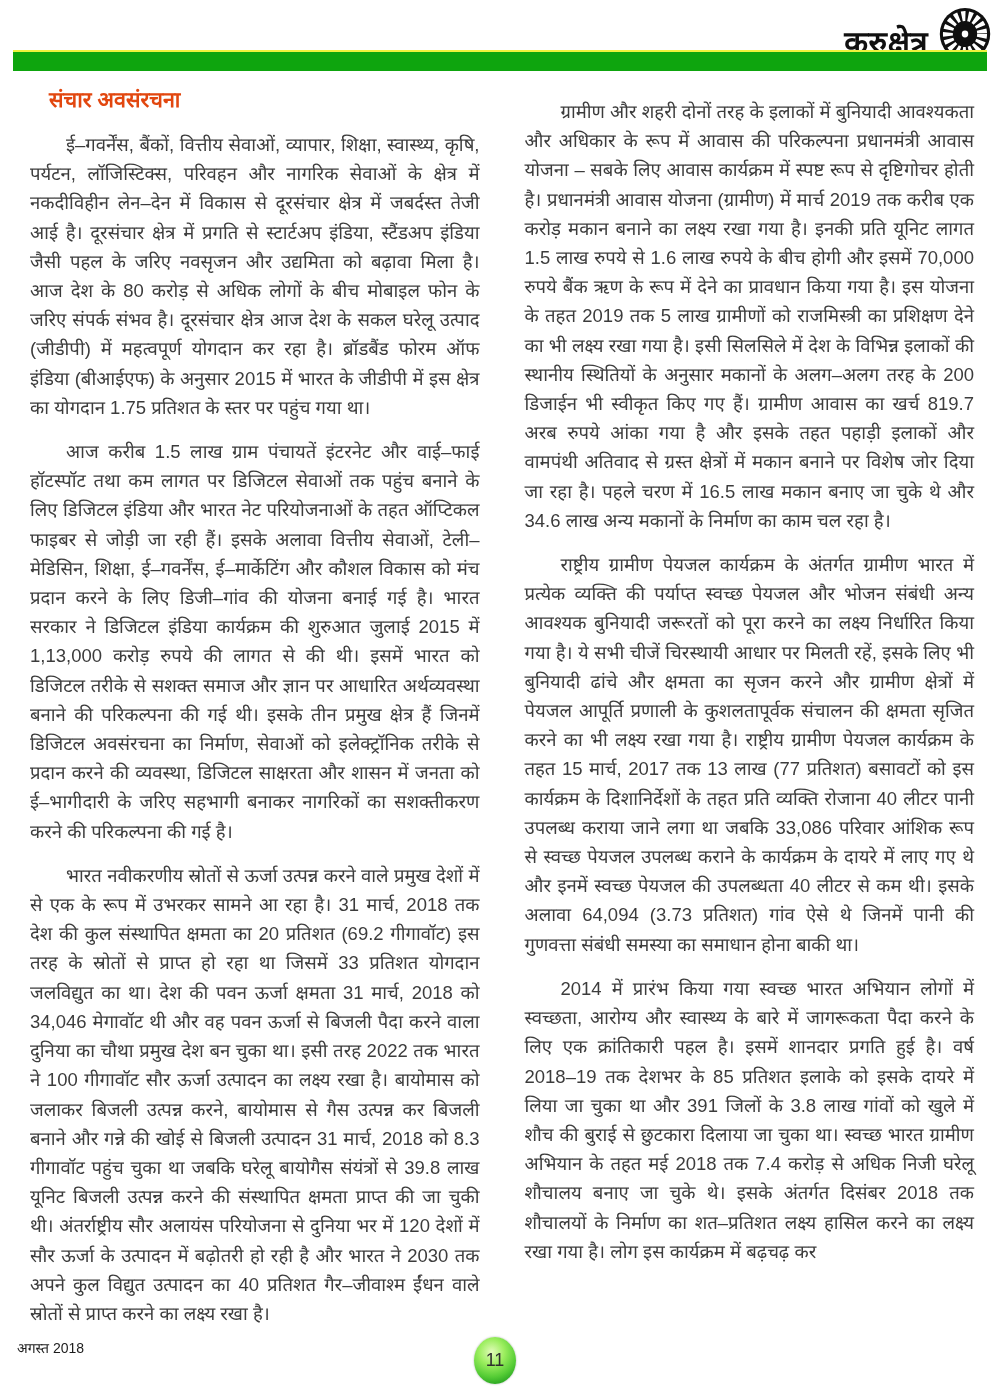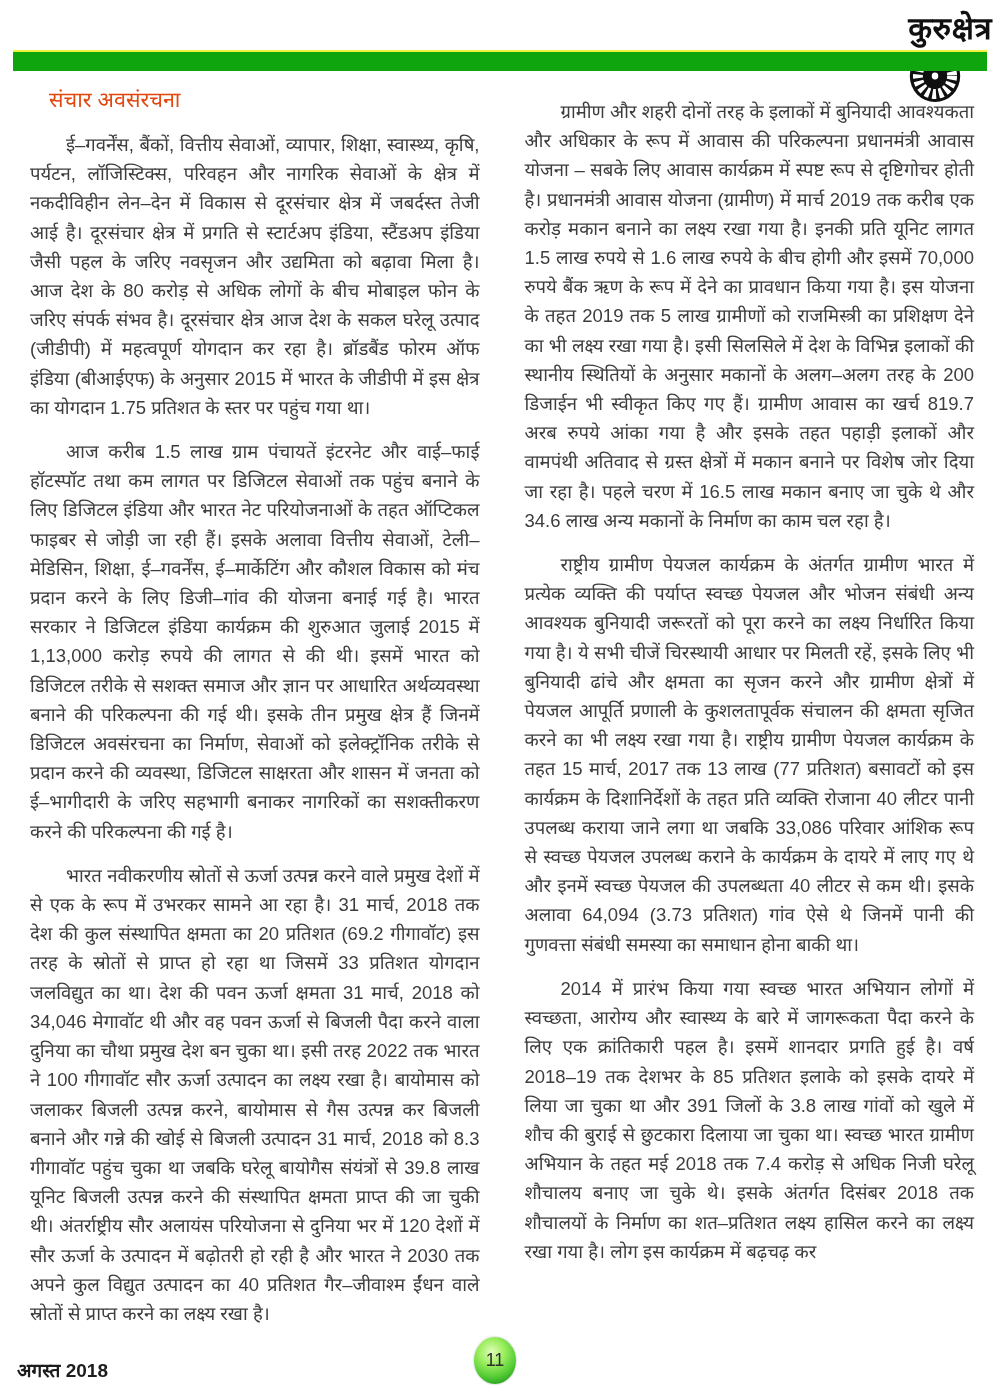--- a/index.html
+++ b/index.html
@@ -13,21 +13,21 @@
   body{
     width:1000px;height:1395px;
     background:#ffffff;
     font-family:"Liberation Sans", sans-serif;
     position:relative;
     overflow:hidden;
     color:var(--body-text);
   }
   .masthead{
     position:absolute;top:6px;right:8px;
-    display:flex;align-items:flex-start;flex-direction:column;
+    display:flex;align-items:flex-end;gap:10px;
   }
   .masthead-title{
     font-size:31px;font-weight:bold;color:#101010;
     letter-spacing:0.5px;
   }
   .logo-wrap svg{width:54px;height:56px;display:block;}
   .green-bar{
     position:absolute;top:50px;left:13px;right:13px;height:21px;
     background:var(--bar-green);
     border-top:2px solid var(--bar-yellow);
@@ -39,33 +39,33 @@
   .col{
     flex:1;
     text-align:justify;
     font-size:18.5px;
     line-height:29.2px;
     color:var(--body-text);
   }
   .section-heading{
     color:var(--heading-orange);
     font-size:21.5px;
-    font-weight:normal;
+    font-weight:bold;
     line-height:30px;
     margin:3px 0 2px 34px;
     text-align:left;
   }
   .col > .section-heading:not(:first-child){margin-top:7px;}
   .para{
     margin:15px;
     text-indent:36px;
   }
   .footer-issue{
-    position:absolute;left:17px;bottom:12px;
-    font-size:19px;font-weight:bold;color:#1c1c1c;
+    position:absolute;left:17px;bottom:38px;
+    font-size:14px;font-weight:normal;color:#1c1c1c;
   }
   .page-badge{
     position:absolute;left:474px;bottom:11px;
     width:42px;height:47px;border-radius:50%;
     background:radial-gradient(circle at 42% 32%, #e2fbba 0%, #9bee5e 32%, #55cc35 62%, #23a01f 85%, #188518 100%);
     display:flex;align-items:center;justify-content:center;
     font-size:18px;color:#2e2e2e;
     box-shadow:0 0 2px rgba(0,0,0,0.35);
   }
 </style>

